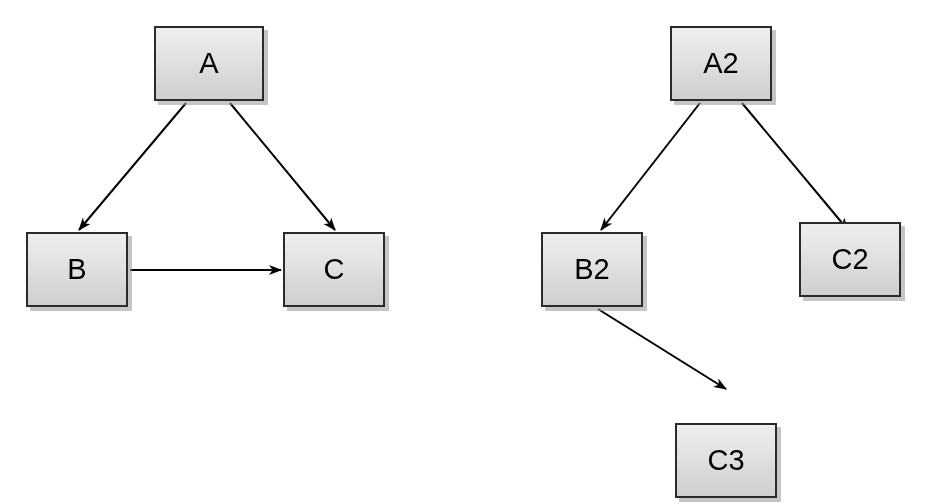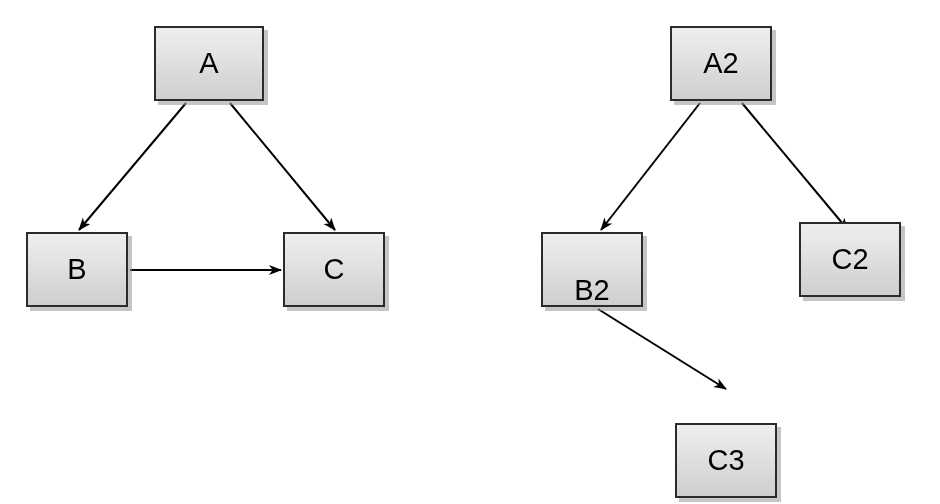--- a/index.html
+++ b/index.html
@@ -74,21 +74,21 @@
       </div>
       <div class="node" style="left: 26px; top: 232px; width: 102px; height: 75px;">
         <span class="node-label">B</span>
       </div>
       <div class="node" style="left: 283px; top: 232px; width: 102px; height: 75px;">
         <span class="node-label">C</span>
       </div>
       <div class="node" style="left: 670px; top: 26px; width: 102px; height: 75px;">
         <span class="node-label">A2</span>
       </div>
-      <div class="node" style="left: 541px; top: 232px; width: 102px; height: 75px; align-items: flex-end;">
+      <div class="node" style="left: 541px; top: 232px; width: 102px; height: 75px;">
         <span class="node-label">B2</span>
       </div>
       <div class="node" style="left: 799px; top: 222px; width: 102px; height: 75px;">
         <span class="node-label">C2</span>
       </div>
       <div class="node" style="left: 675px; top: 391px; width: 102px; height: 75px; margin-top: 32px;">
         <span class="node-label">C3</span>
       </div>
     </div>
 

